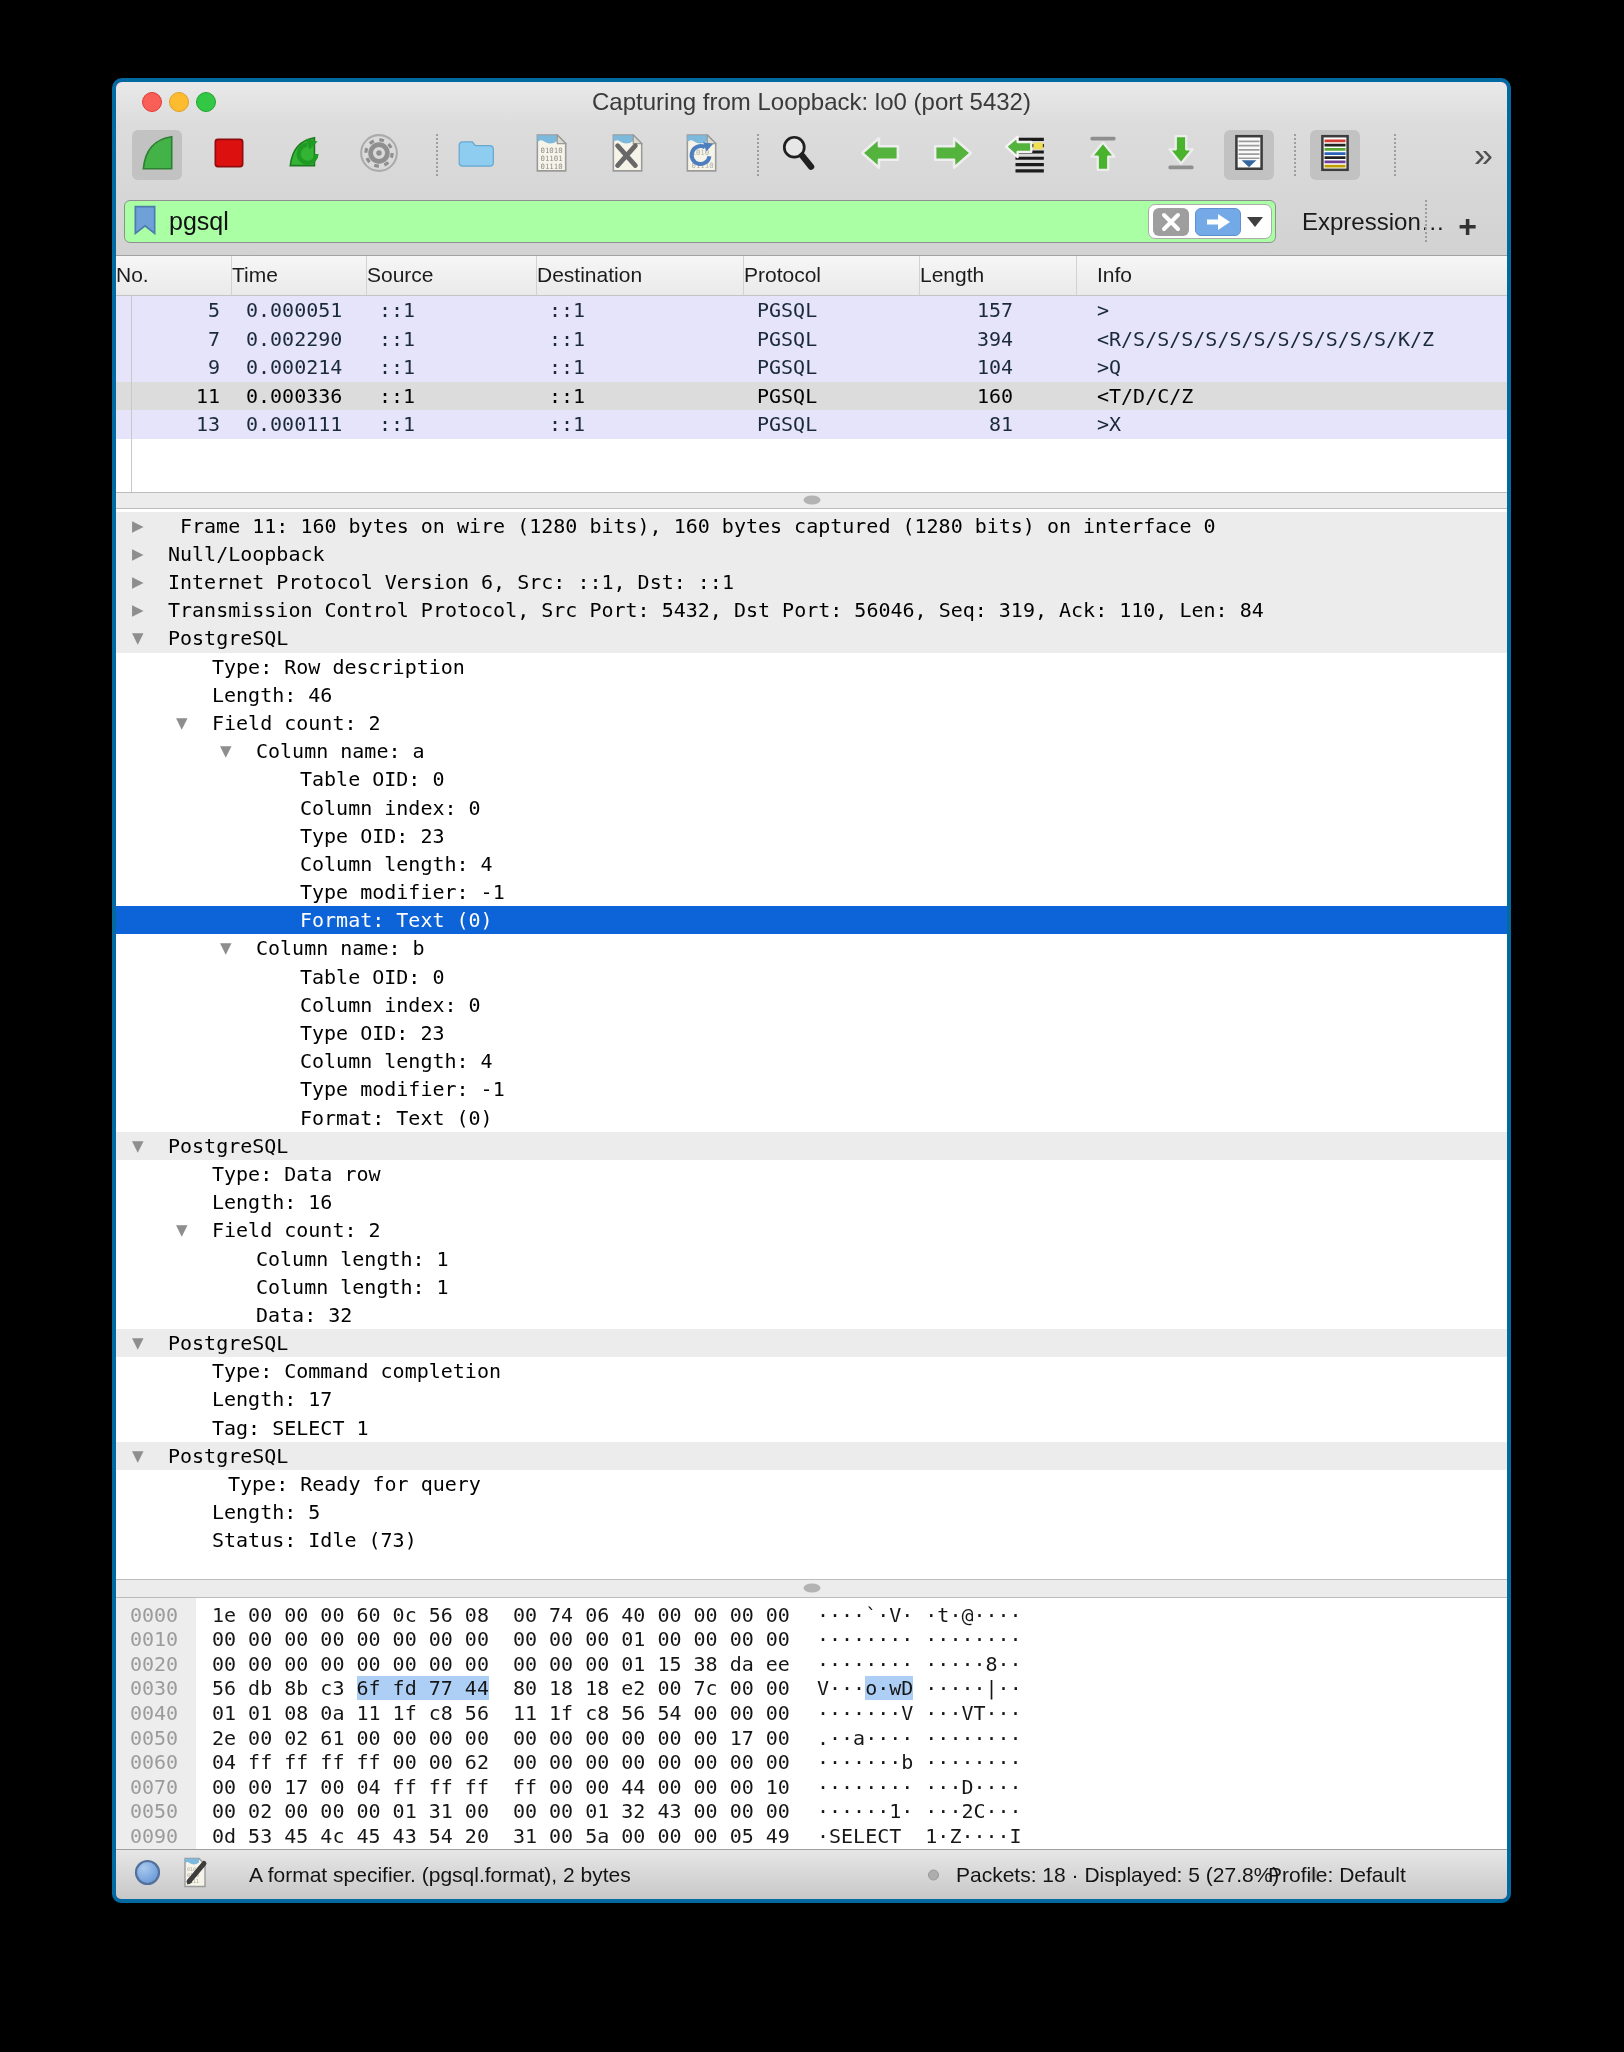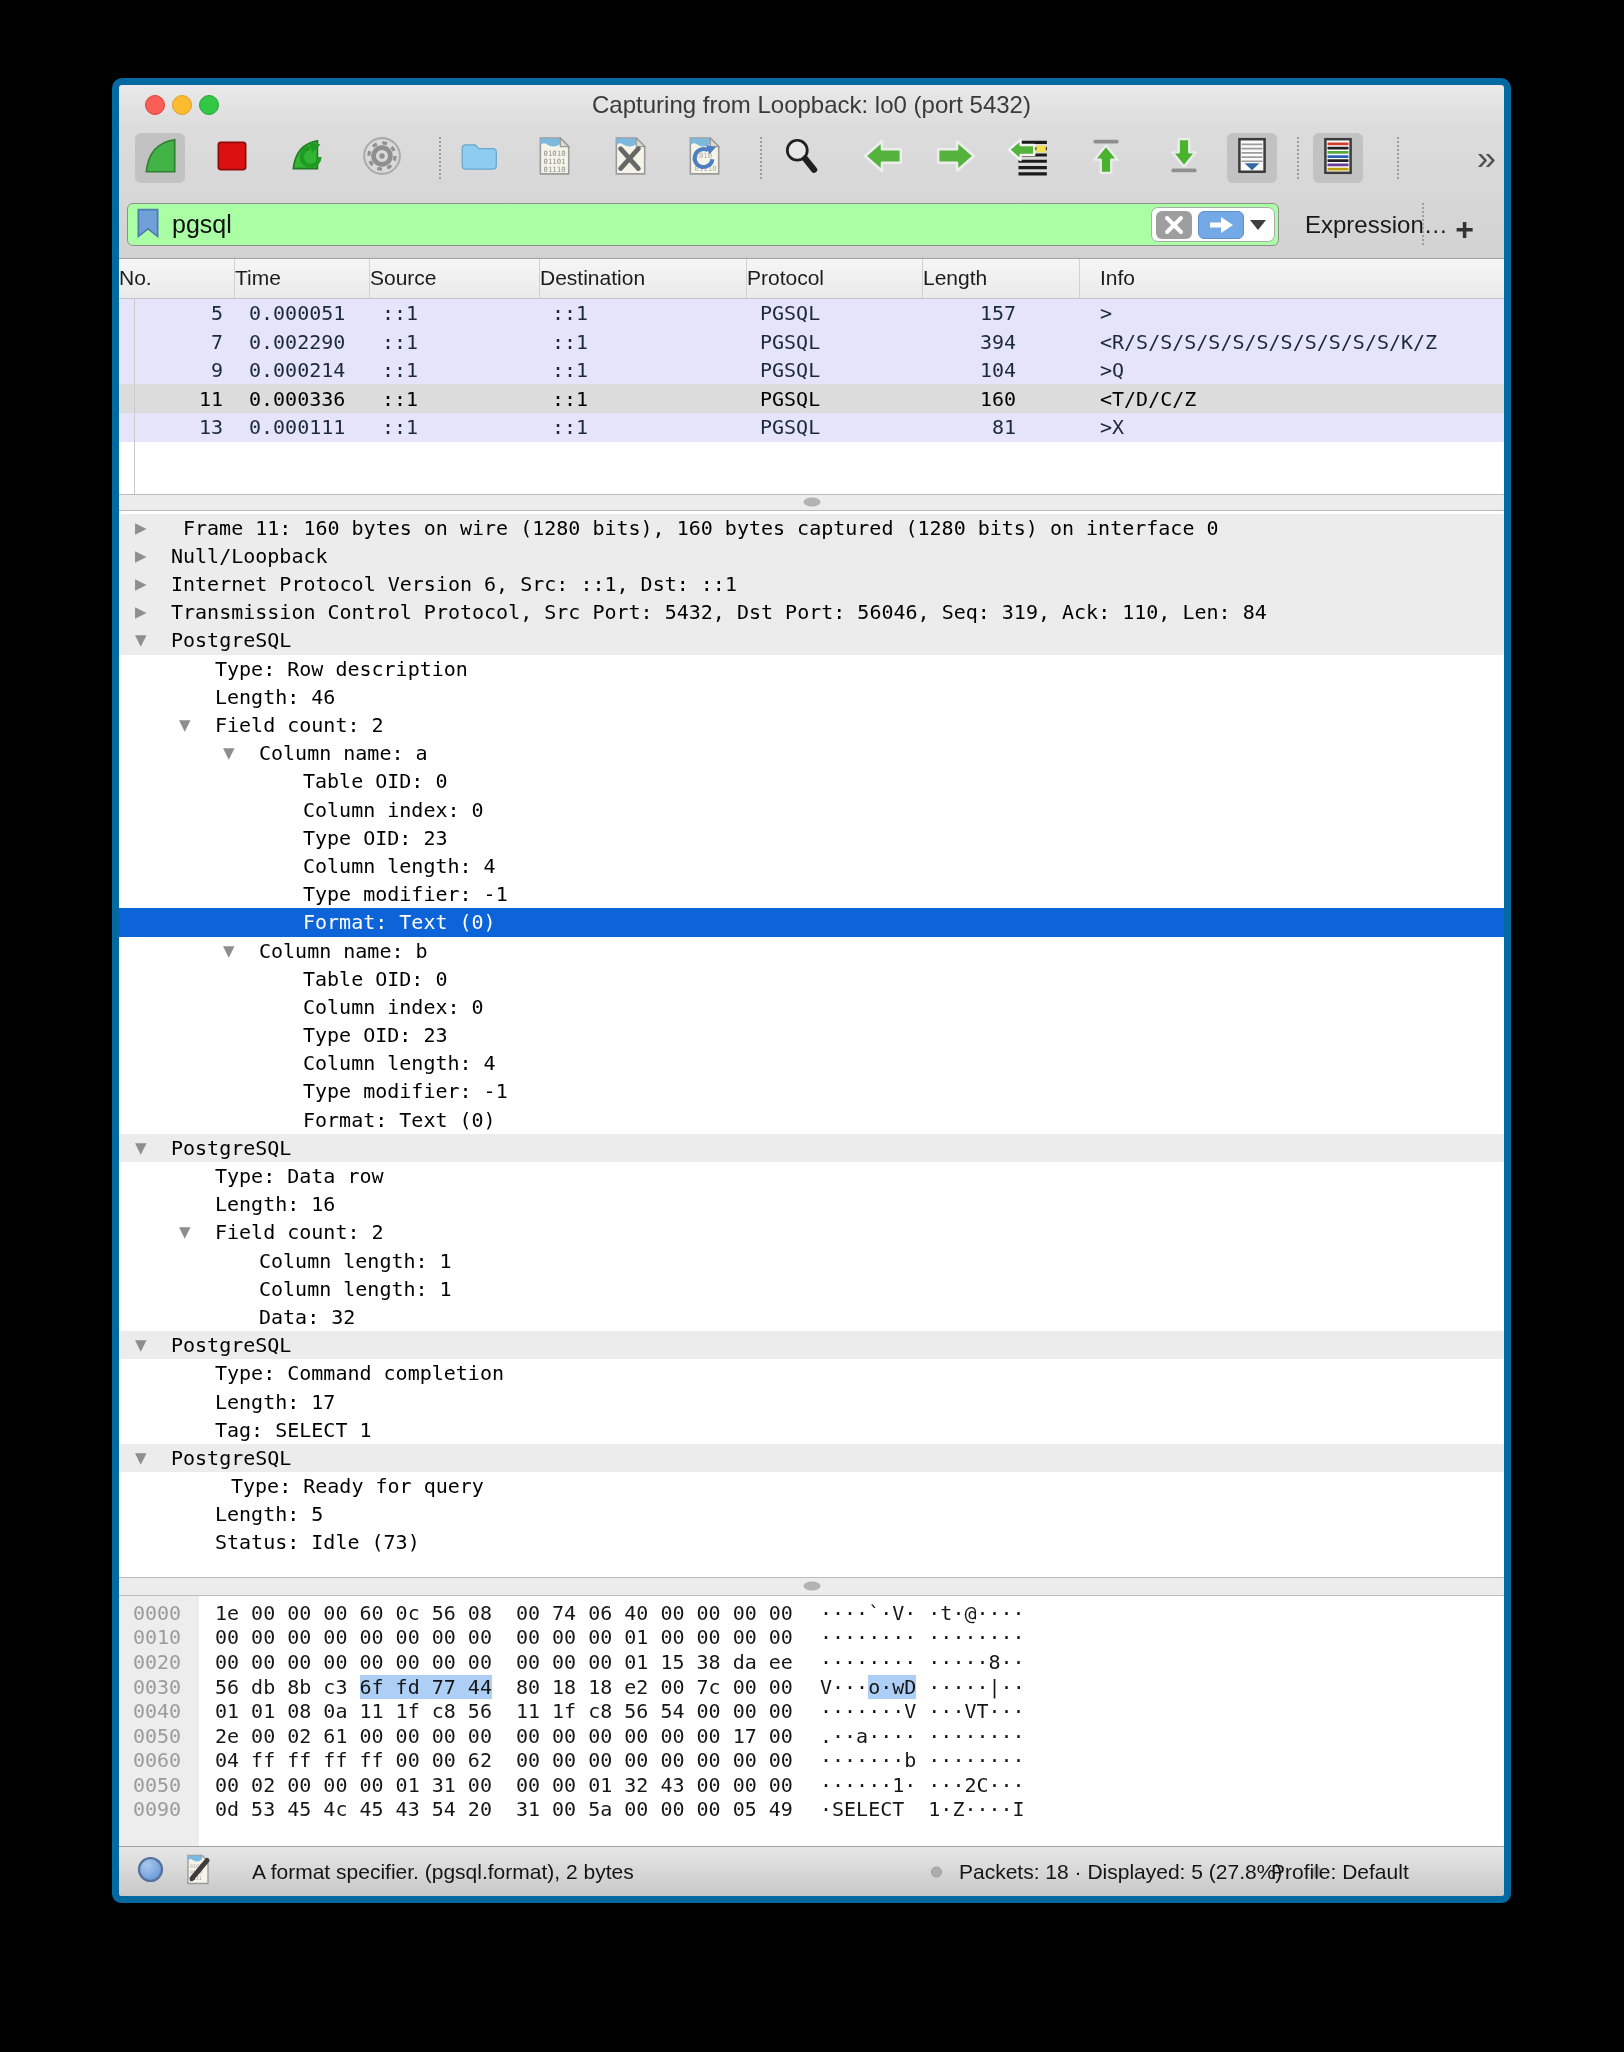--- a/index.html
+++ b/index.html
@@ -1,18 +1,18 @@
 <!DOCTYPE html>
 <html><head>
 <meta charset="utf-8">
 <style>
   * { margin:0; padding:0; box-sizing:border-box; }
   html,body { width:1624px; height:2052px; background:#000; font-family:"Liberation Sans",sans-serif; }
   .window { position:absolute; left:112px; top:78px; width:1399px; height:1825px;
-            background:#a21caf; border:7px solid #0369a1; border-radius:10px 10px 9px 9px;
+            background:#a21caf; border:4px solid #0369a1; border-radius:10px 10px 9px 9px;
             overflow:hidden; display:flex; flex-direction:column; }
   
   .chrome { background:linear-gradient(180deg,#e9e9e9 0%,#dcdcdc 25%,#d2d2d2 100%);
             border-bottom:1px solid #a2a2a2; }
   .titlebar { height:40px; position:relative; display:flex; align-items:center; justify-content:center; }
   .traffic { position:absolute; left:26px; top:10px; display:flex; gap:7px; }
   .light { width:20px; height:20px; border-radius:50%; }
   .light.red { background:#f95e57; border:1px solid #df3e36; }
   .light.yellow { background:#fdbc2f; border:1px solid #dfa023; }
   .light.green { background:#32c744; border:1px solid #24a433; }
@@ -331,20 +331,21 @@
   <div class="hexpane">
     <div class="offsetcol"></div>
     <div id="hex-rows" style="position:relative">
         <div class="hrow"><span class="h-off">0000</span><span class="h-bytes">1e 00 00 00 60 0c 56 08<span class="h-gap"></span>00 74 06 40 00 00 00 00</span><span class="h-ascii">····`·V·<span class="agap"></span>·t·@····</span></div>
         <div class="hrow"><span class="h-off">0010</span><span class="h-bytes">00 00 00 00 00 00 00 00<span class="h-gap"></span>00 00 00 01 00 00 00 00</span><span class="h-ascii">········<span class="agap"></span>········</span></div>
         <div class="hrow"><span class="h-off">0020</span><span class="h-bytes">00 00 00 00 00 00 00 00<span class="h-gap"></span>00 00 00 01 15 38 da ee</span><span class="h-ascii">········<span class="agap"></span>·····8··</span></div>
         <div class="hrow"><span class="h-off">0030</span><span class="h-bytes">56 db 8b c3 <span class="hl">6f fd 77 44</span><span class="h-gap"></span>80 18 18 e2 00 7c 00 00</span><span class="h-ascii">V···<span class="hl">o·wD</span><span class="agap"></span>·····|··</span></div>
         <div class="hrow"><span class="h-off">0040</span><span class="h-bytes">01 01 08 0a 11 1f c8 56<span class="h-gap"></span>11 1f c8 56 54 00 00 00</span><span class="h-ascii">·······V<span class="agap"></span>···VT···</span></div>
         <div class="hrow"><span class="h-off">0050</span><span class="h-bytes">2e 00 02 61 00 00 00 00<span class="h-gap"></span>00 00 00 00 00 00 17 00</span><span class="h-ascii">.··a····<span class="agap"></span>········</span></div>
         <div class="hrow"><span class="h-off">0060</span><span class="h-bytes">04 ff ff ff ff 00 00 62<span class="h-gap"></span>00 00 00 00 00 00 00 00</span><span class="h-ascii">·······b<span class="agap"></span>········</span></div>
+        <div class="hrow"><span class="h-off">0070</span><span class="h-bytes">00 00 17 00 04 ff ff ff<span class="h-gap"></span>ff 00 00 44 00 00 00 10</span><span class="h-ascii">········<span class="agap"></span>···D····</span></div>
         <div class="hrow"><span class="h-off">0050</span><span class="h-bytes">00 02 00 00 00 01 31 00<span class="h-gap"></span>00 00 01 32 43 00 00 00</span><span class="h-ascii">······1·<span class="agap"></span>···2C···</span></div>
         <div class="hrow"><span class="h-off">0090</span><span class="h-bytes">0d 53 45 4c 45 43 54 20<span class="h-gap"></span>31 00 5a 00 00 00 05 49</span><span class="h-ascii">·SELECT <span class="agap"></span>1·Z····I</span></div>
       </div>
   </div>
 
   <div class="statusbar">
     <div class="sb-item" style="left:18px">
       <svg width="27" height="27" viewBox="0 0 27 27">
           <defs>
             <radialGradient id="eg" cx="35%" cy="30%" r="80%">

